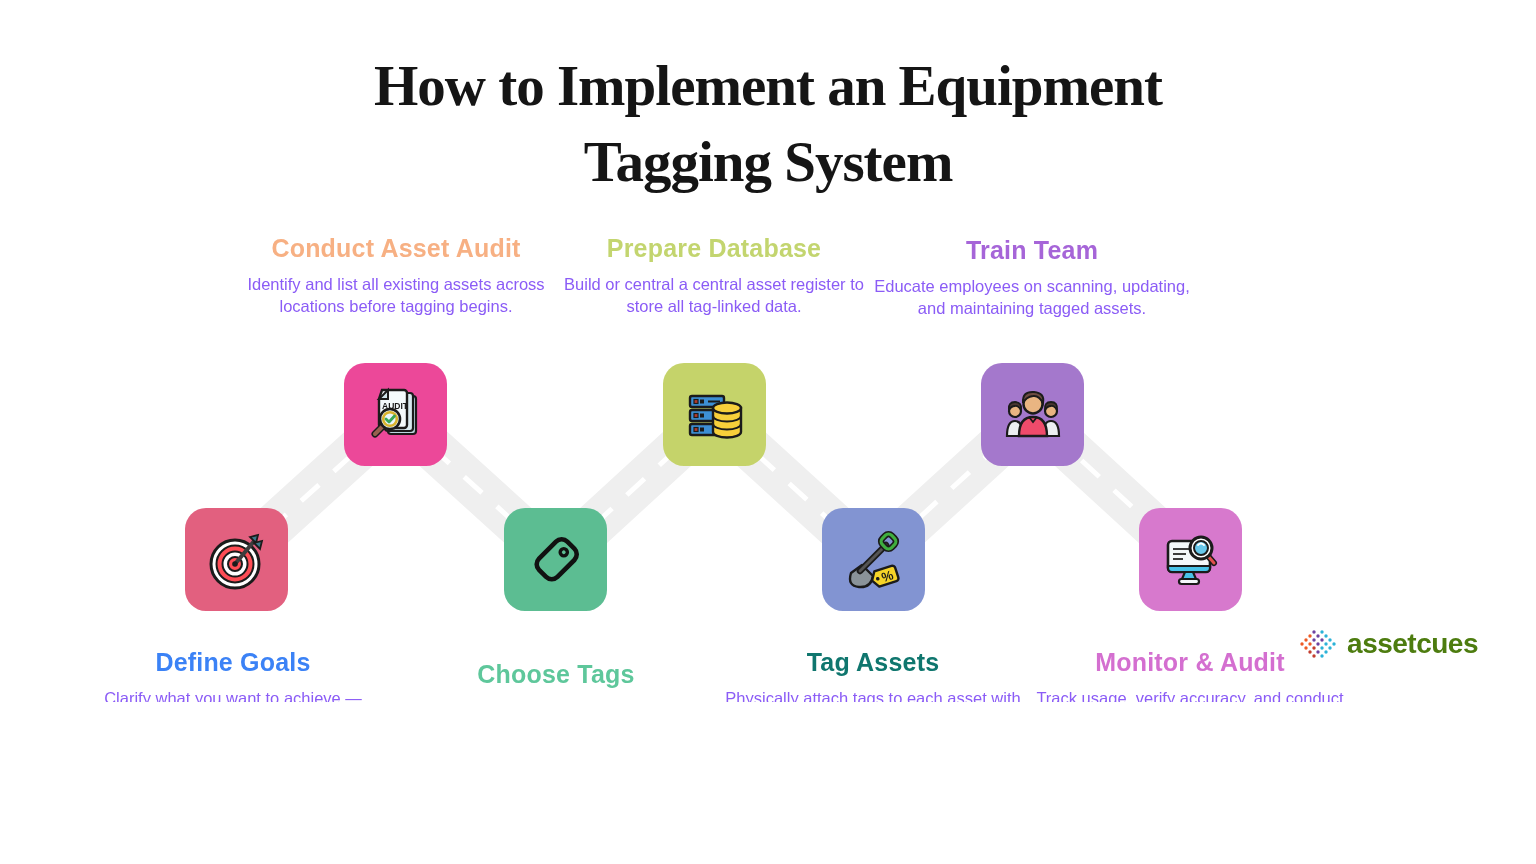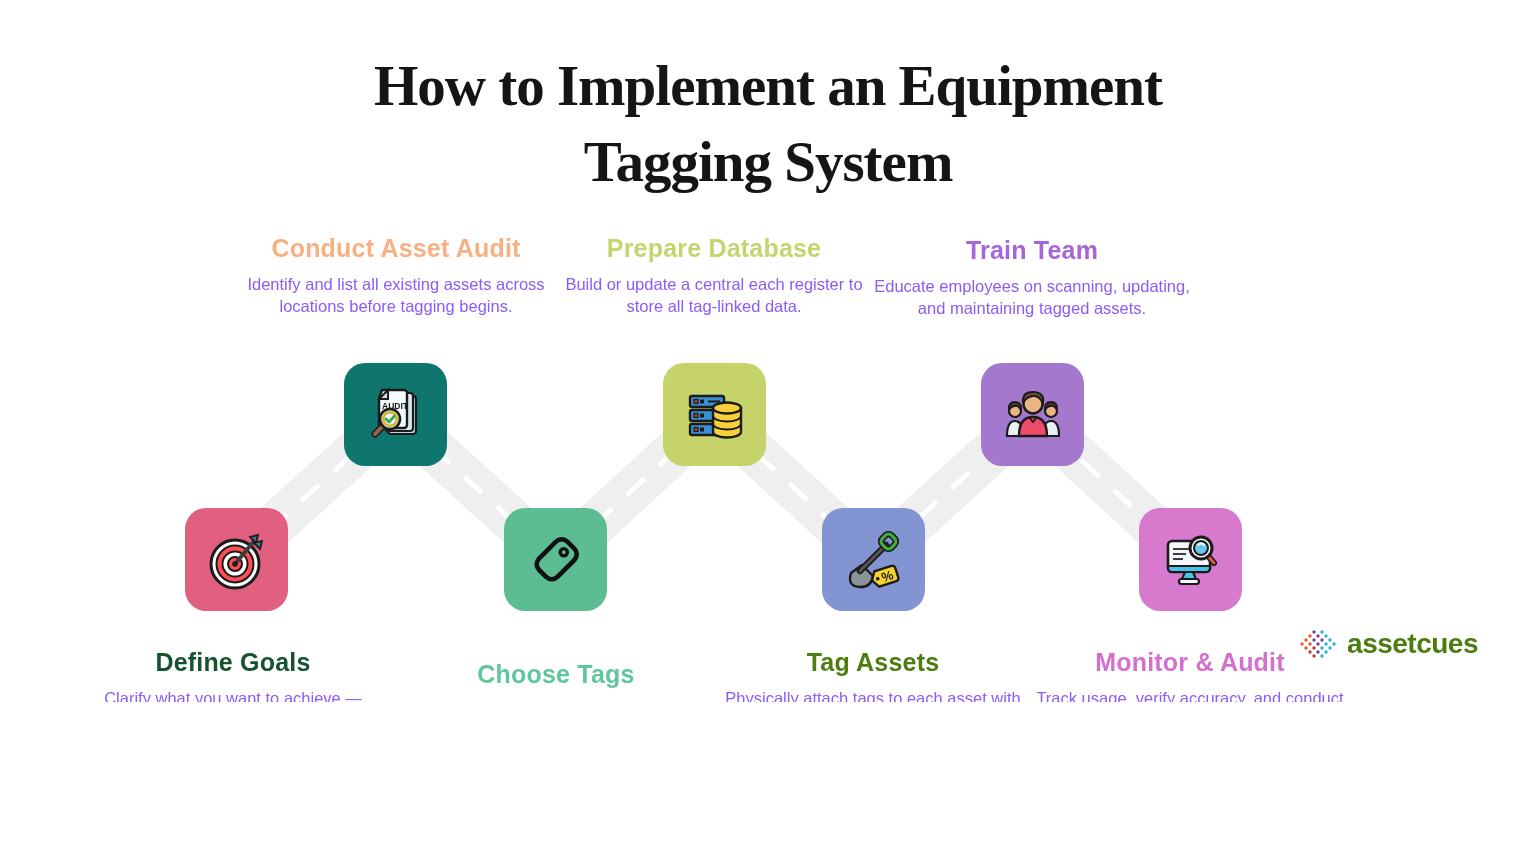--- a/index.html
+++ b/index.html
@@ -72,21 +72,21 @@
       <circle cx="30" cy="36" r="18.5" fill="#ff4d55" stroke="#1b1b1b" stroke-width="2"></circle>
       <circle cx="30" cy="36" r="12.5" fill="#ffffff" stroke="#1b1b1b" stroke-width="2"></circle>
       <circle cx="30" cy="36" r="7" fill="#ff4d55" stroke="#1b1b1b" stroke-width="2"></circle>
       <line x1="50" y1="12" x2="30" y2="36" stroke="#3d3d3d" stroke-width="4" stroke-linecap="round"></line>
       <path d="M45 9 L53 7 L51 15 Z" fill="#3b7a8a" stroke="#1b1b1b" stroke-width="1.8"></path>
       <path d="M49 15 L57 13 L55 21 Z" fill="#3b7a8a" stroke="#1b1b1b" stroke-width="1.8"></path>
       <circle cx="30" cy="36" r="2.8" fill="#1b1b1b"></circle>
     </svg>
   </div>
 
-  <div class="tile" id="tile-conduct-asset-audit" style="background: #0f766e;">
+  <div class="tile" id="tile-conduct-asset-audit" style="background: #ec4899;">
     <svg viewBox="0 0 64 64">
       <rect x="24" y="13" width="28" height="38" rx="3" fill="#bcd6e0" stroke="#1b1b1b" stroke-width="2.2"></rect>
       <rect x="21" y="10" width="28" height="38" rx="3" fill="#d9e9ef" stroke="#1b1b1b" stroke-width="2.2"></rect>
       <path d="M18 7 h22 a3 3 0 0 1 3 3 v32 a3 3 0 0 1 -3 3 h-22 a3 3 0 0 1 -3 -3 v-26 z" fill="#f4fafc" stroke="#1b1b1b" stroke-width="2.4"></path>
       <path d="M15 16 L24 16 L24 7 Z" fill="#cfe3ea" stroke="#1b1b1b" stroke-width="2"></path>
       <text x="31" y="26" text-anchor="middle" font-family="Liberation Sans, sans-serif" font-size="8.5" font-weight="bold" fill="#1b1b1b">AUDIT</text>
       <line x1="19" y1="43" x2="11" y2="51" stroke="#1b1b1b" stroke-width="7" stroke-linecap="round"></line>
       <line x1="19" y1="43" x2="11" y2="51" stroke="#96604f" stroke-width="4" stroke-linecap="round"></line>
       <circle cx="26" cy="36" r="10" fill="#e8f6fa" stroke="#1b1b1b" stroke-width="2.6"></circle>
       <circle cx="26" cy="36" r="6.8" fill="none" stroke="#d9b32c" stroke-width="2.6"></circle>
@@ -163,40 +163,40 @@
       <rect x="20" y="51" width="20" height="5" rx="2.5" fill="#f4f8fa" stroke="#1b1b1b" stroke-width="2.2"></rect>
       <line x1="49" y1="28" x2="55" y2="35" stroke="#1b1b1b" stroke-width="6" stroke-linecap="round"></line>
       <line x1="49" y1="28" x2="55" y2="35" stroke="#e2504c" stroke-width="3" stroke-linecap="round"></line>
       <circle cx="42" cy="20" r="11" fill="#ffffff" stroke="#1b1b1b" stroke-width="3"></circle>
       <circle cx="42" cy="20" r="7" fill="#67c7ea" stroke="#1b1b1b" stroke-width="2"></circle>
       <path d="M39 17 Q42 14 45 17" fill="none" stroke="#ffffff" stroke-width="1.8" stroke-linecap="round"></path>
     </svg>
   </div>
 
   <div class="step-text" id="text-define-goals">
-    <h2 class="step-heading" style="color: #14532d;">Define Goals</h2>
+    <h2 class="step-heading" style="color: #3b82f6;">Define Goals</h2>
     <p class="step-desc">Clarify what you want to achieve — efficiency, theft reduction, compliance, or visibility.</p>
   </div>
 
   <div class="step-text" id="text-conduct-asset-audit">
     <h2 class="step-heading" style="color: rgb(247, 176, 131);">Conduct Asset Audit</h2>
     <p class="step-desc">Identify and list all existing assets across locations before tagging begins.</p>
   </div>
 
   <div class="step-text" id="text-choose-tags">
     <h2 class="step-heading" style="color: rgb(94, 199, 155);">Choose Tags</h2>
   </div>
 
   <div class="step-text" id="text-prepare-database">
     <h2 class="step-heading" style="color: rgb(195, 213, 111);">Prepare Database</h2>
-    <p class="step-desc">Build or update a central each register to store all tag-linked data.</p>
+    <p class="step-desc">Build or central a central asset register to store all tag-linked data.</p>
   </div>
 
   <div class="step-text" id="text-tag-assets">
-    <h2 class="step-heading" style="color: #4d7c0f;">Tag Assets</h2>
+    <h2 class="step-heading" style="color: #0f766e;">Tag Assets</h2>
     <p class="step-desc">Physically attach tags to each asset with consistency and proper placement.</p>
   </div>
 
   <div class="step-text" id="text-train-team">
     <h2 class="step-heading" style="color: rgb(166, 101, 216);">Train Team</h2>
     <p class="step-desc">Educate employees on scanning, updating, and maintaining tagged assets.</p>
   </div>
 
   <div class="step-text" id="text-monitor-audit">
     <h2 class="step-heading" style="color: rgb(212, 111, 208);">Monitor &amp; Audit</h2>

